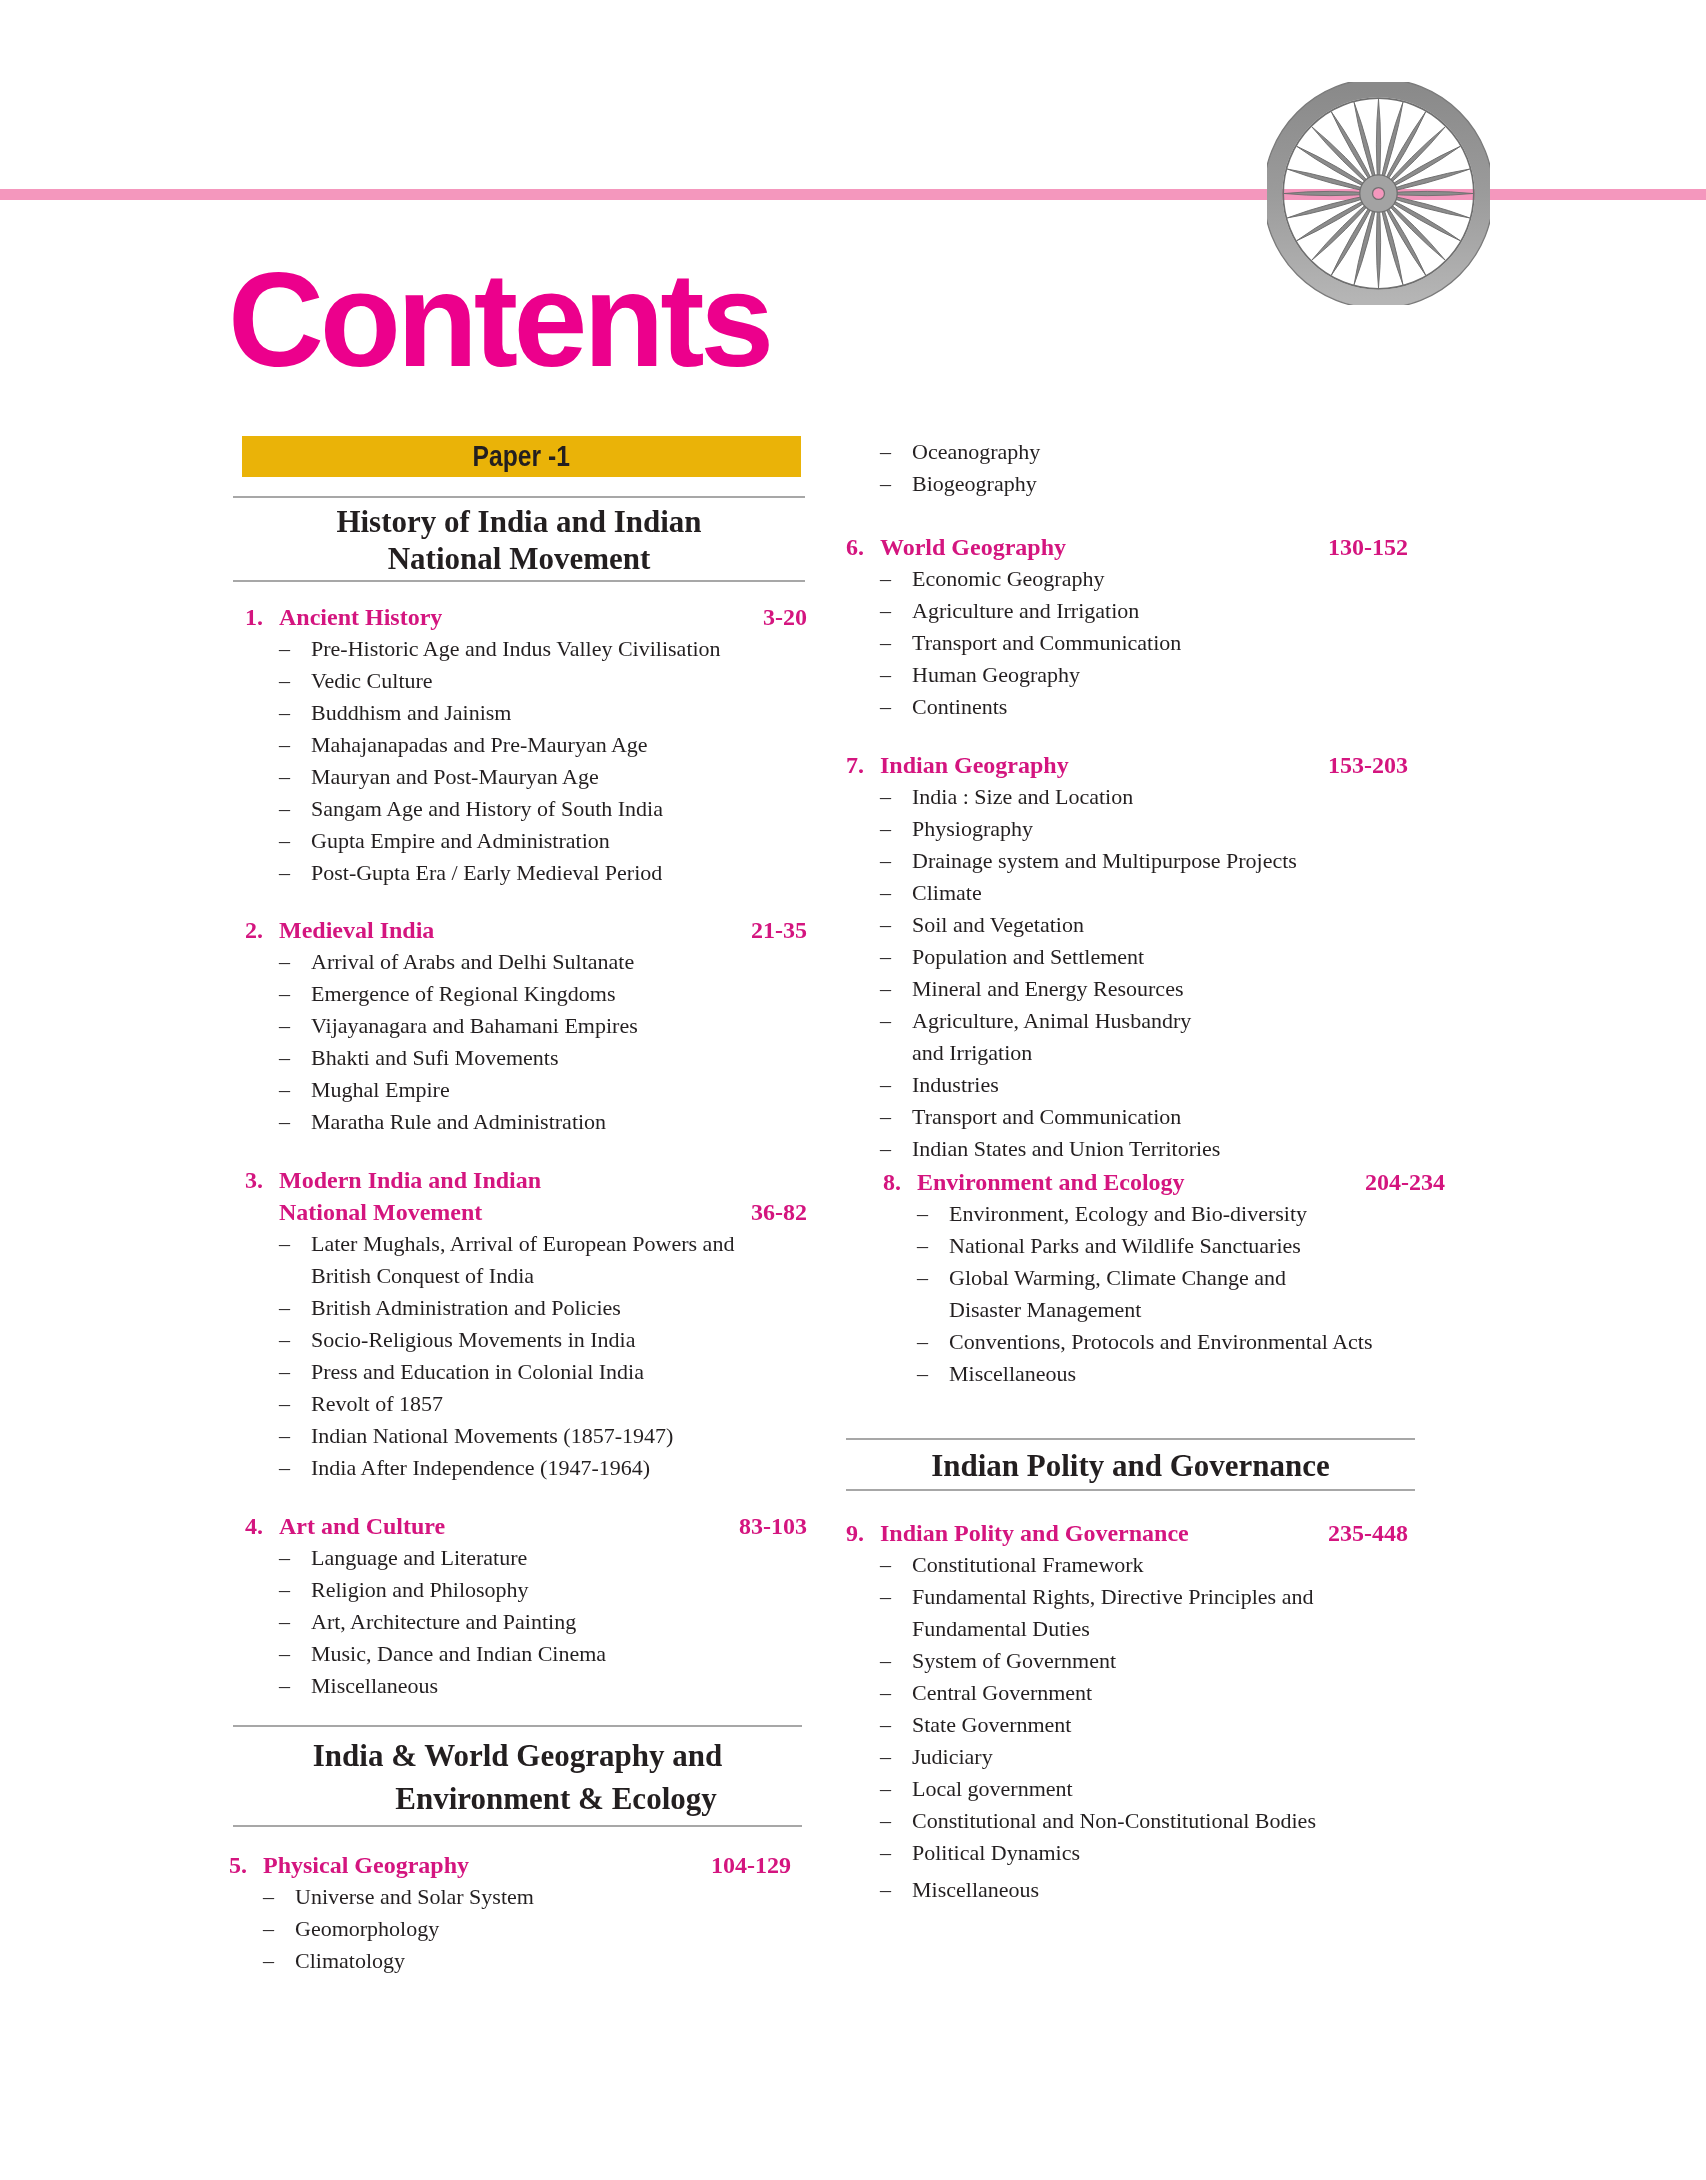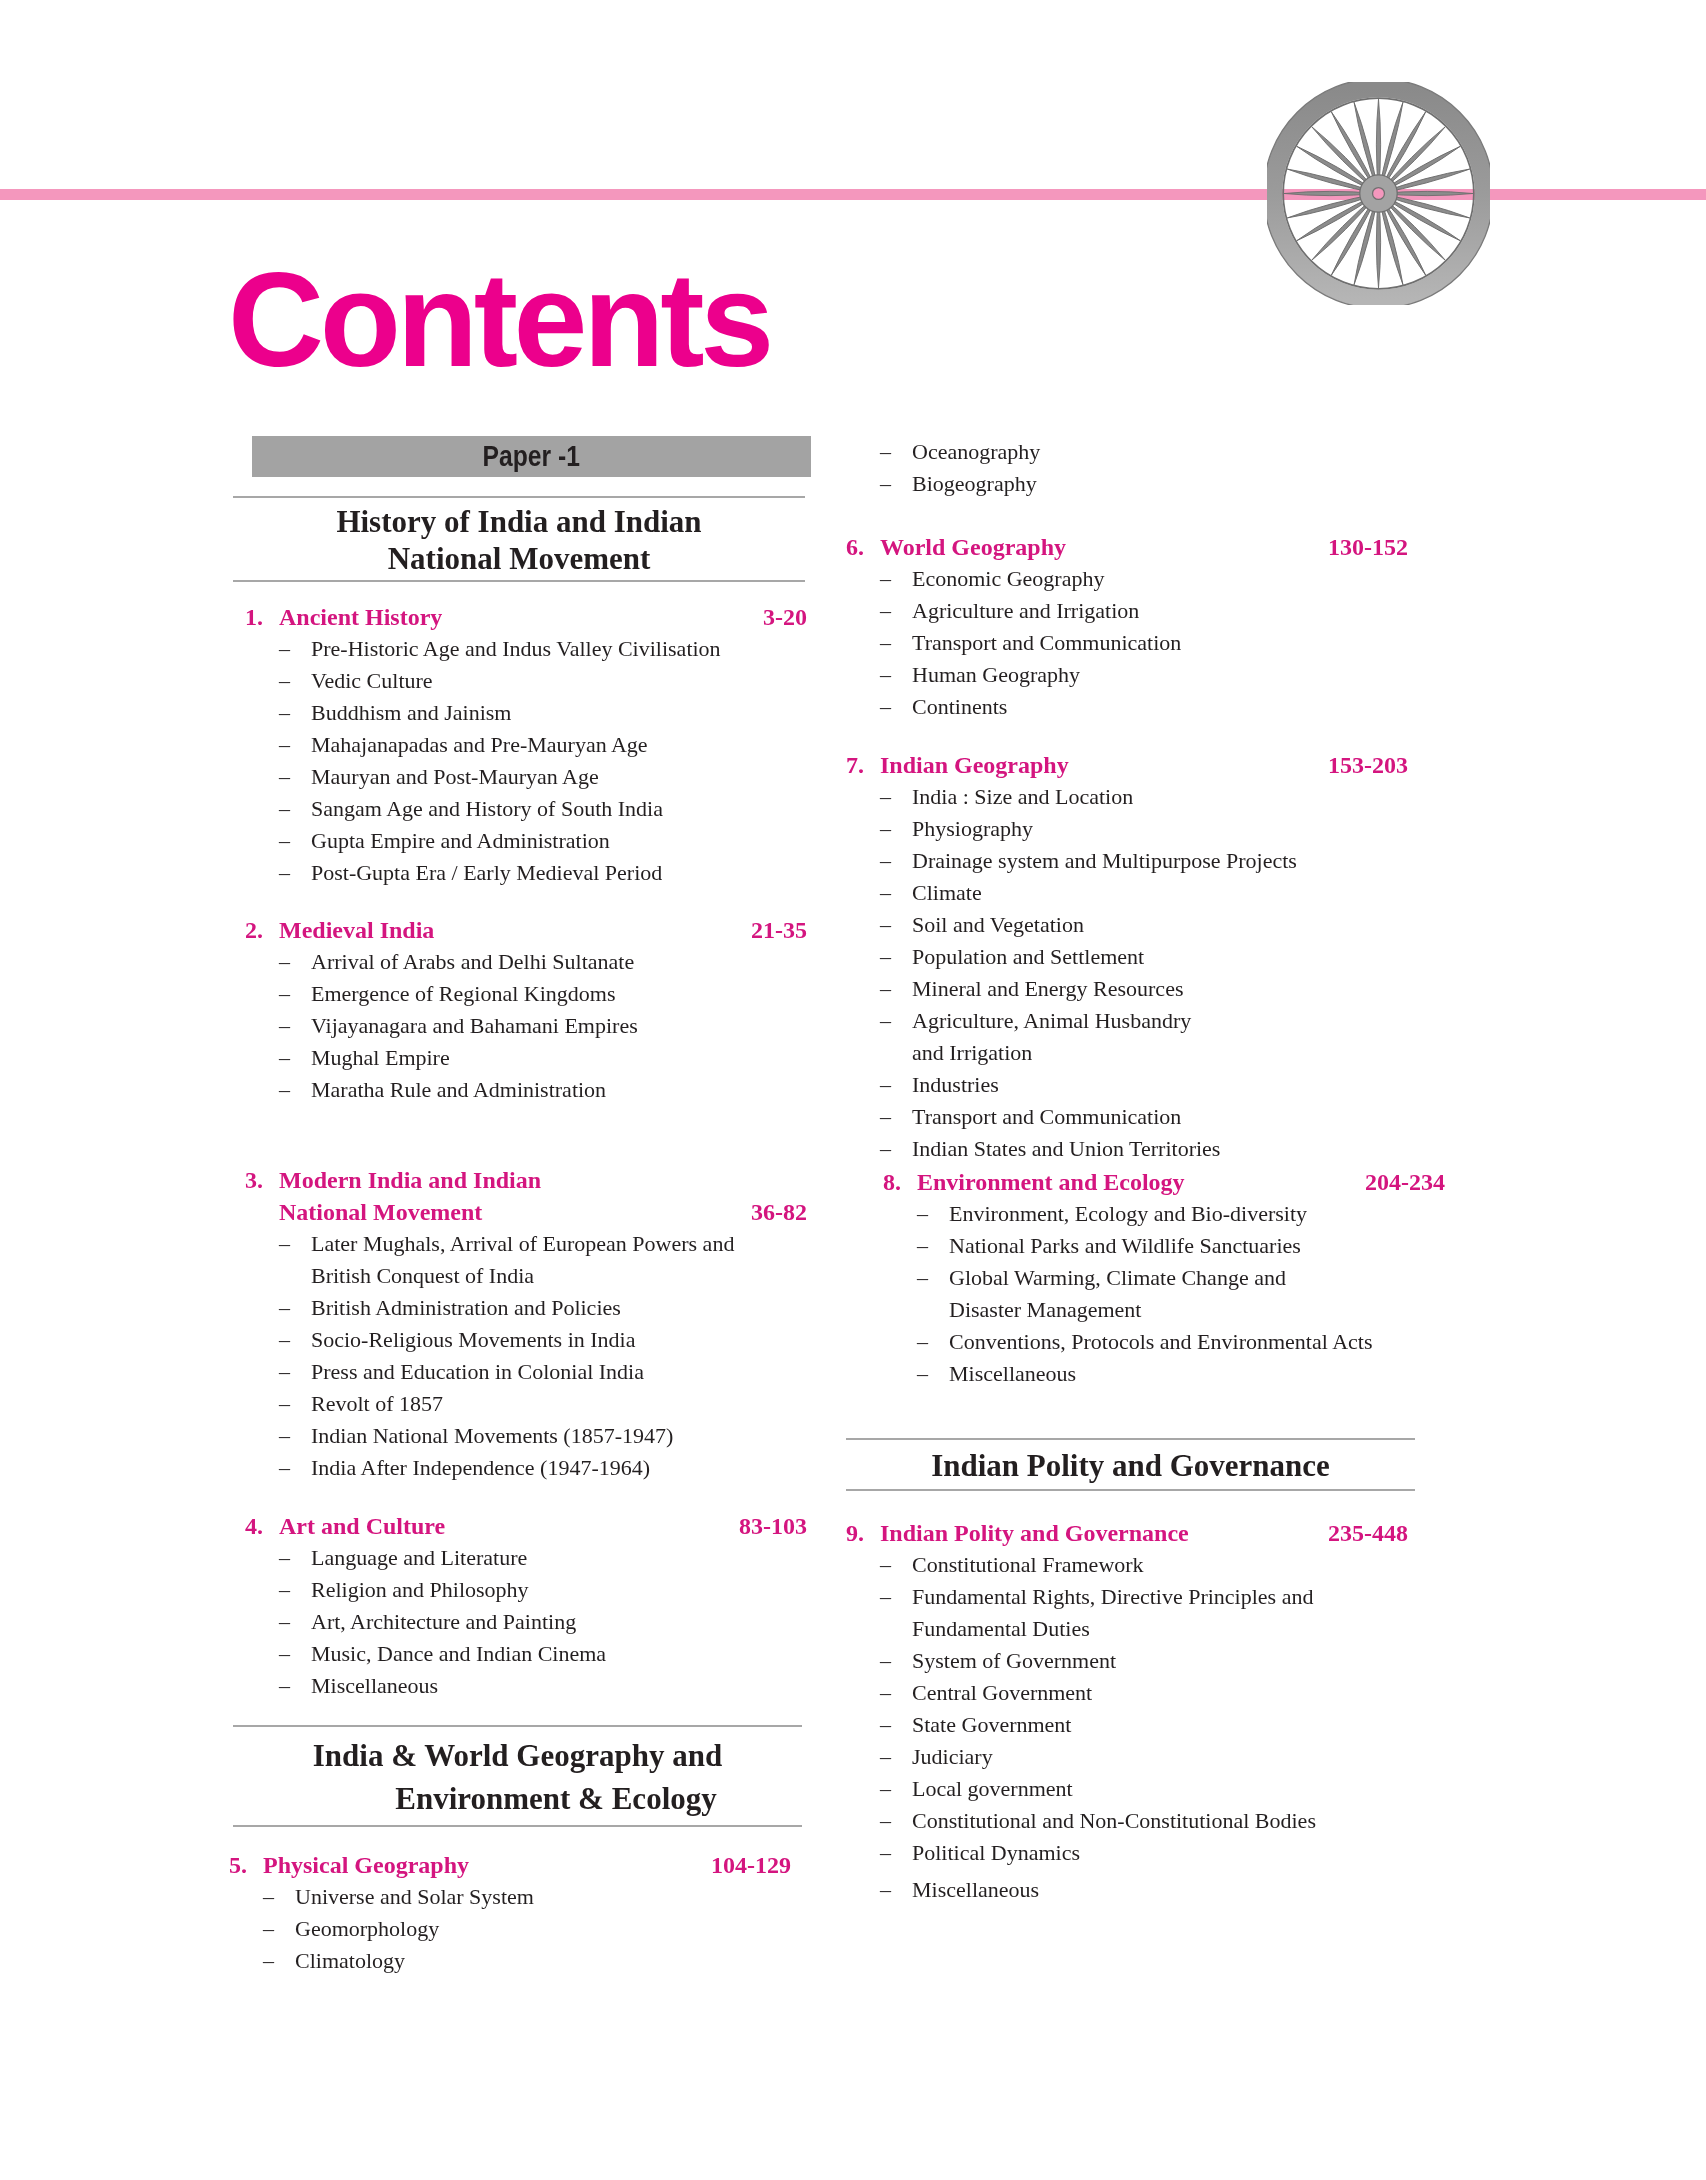--- a/index.html
+++ b/index.html
@@ -2,21 +2,21 @@
 <html style="font-size:13.6px"><head>
 <meta charset="utf-8">
 <style>
   html, body { margin: 0; padding: 0; background: #ffffff; }
   body { width: 1706px; height: 2181px; position: relative; overflow: hidden;
          font-family: "Liberation Serif", "DejaVu Serif", serif; color: #231f20; }
   .pink-rule { position: absolute; left: 0; top: 189px; width: 1706px; height: 11px; background: #f497bd; }
   .wheel { position: absolute; left: 1267px; top: 82px; width: 223px; height: 223px; }
   .title { position: absolute; left: 228px; top: 254px; font-family: "Liberation Sans", "DejaVu Sans", sans-serif;
            font-weight: 700; font-size: 133px; letter-spacing: -4.3px; color: #ec008c; line-height: 1; }
-  .paper-box { position: absolute; left: 252px; top: 436px; width: 559px; height: 41px; background: #a3a3a3;
+  .paper-box { position: absolute; left: 242px; top: 436px; width: 559px; height: 41px; background: #eab308;
                font-family: "Liberation Sans", "DejaVu Sans", sans-serif; font-weight: 700; font-size: 29px;
                text-align: center; line-height: 41px; color: #231f20; transform-origin: center; }
   .paper-box span { display: inline-block; transform: scaleX(0.85); }
   .section-head { position: absolute; border-top: 2.6px solid #a7a7a7; border-bottom: 2.6px solid #a7a7a7;
                   font-weight: 700; font-size: 31px; text-align: center; line-height: 37px; color: #231f20; }
   .chapter { position: absolute; }
   .ch-head { display: flex; justify-content: space-between; align-items: baseline; color: #d4157f;
              font-weight: 700; font-size: 24px; line-height: 32px; }
   .ch-head .num { display: inline-block; width: 34px; }
   .items { list-style: none; margin: 0; padding: 0 0 0 34px; }
@@ -98,20 +98,21 @@
 
 <div class="chapter" style="left:245px; top:914px; width:562px;">
   <div class="ch-head">
       <span><span class="num">2.</span><span>Medieval India</span></span>
       <span>21-35</span>
     </div>
   <ul class="items">
     <li>Arrival of Arabs and Delhi Sultanate</li>
     <li>Emergence of Regional Kingdoms</li>
     <li>Vijayanagara and Bahamani Empires</li>
+    <li>Bhakti and Sufi Movements</li>
     <li>Mughal Empire</li>
     <li>Maratha Rule and Administration</li>
   </ul>
 </div>
 
 <div class="chapter" style="left:245px; top:1164px; width:562px;">
   <div class="ch-head" style="display:block;">
     <div><span class="num">3.</span><span>Modern India and Indian</span></div>
     <div style="display:flex; justify-content:space-between; padding-left:34px;">
         <span>National Movement</span>

